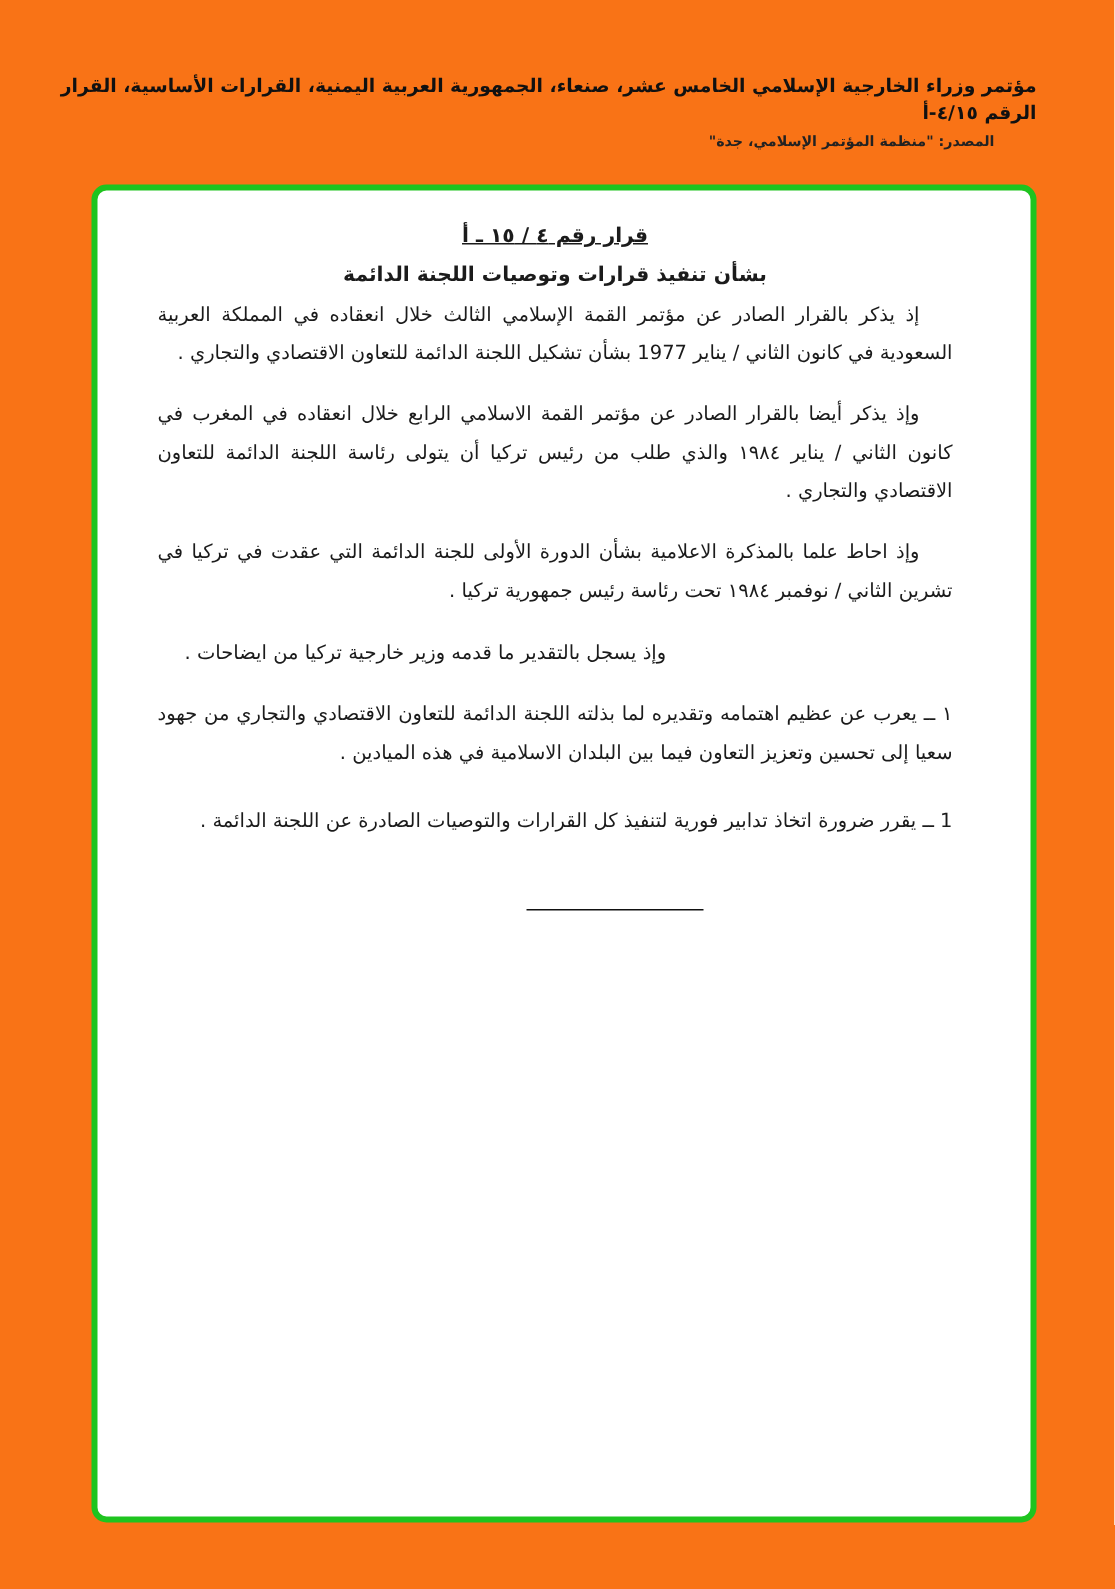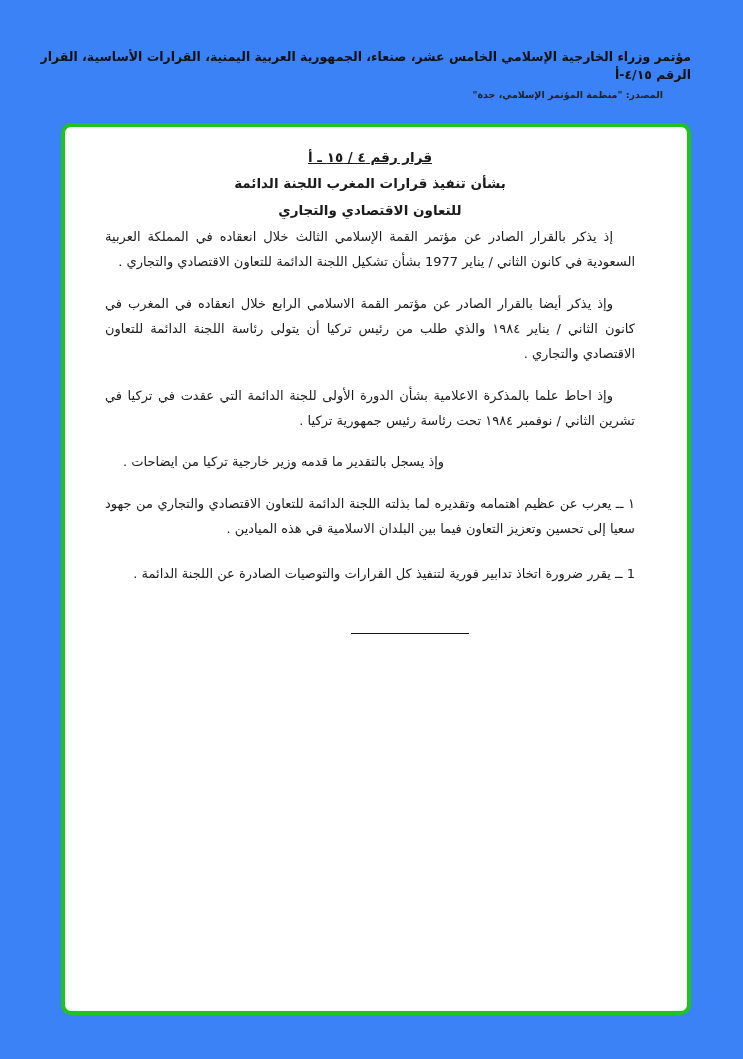--- a/index.html
+++ b/index.html
@@ -5,21 +5,21 @@
   html, body {
     margin: 0;
     padding: 0;
     background: #ffffff;
     font-family: "DejaVu Sans", sans-serif;
   }
   .page {
     position: relative;
     width: 743px;
     height: 1059px;
-    background: #3b82f6;
+    background: #f97316;
     overflow: hidden;
     direction: rtl;
   }
   .page-header {
     position: absolute;
     top: 48px;
     right: 52px;
     left: 40px;
     text-align: right;
   }
@@ -100,22 +100,21 @@
 
   <div class="page-header">
     <div class="header-title">مؤتمر وزراء الخارجية الإسلامي الخامس عشر، صنعاء، الجمهورية العربية اليمنية، القرارات الأساسية، القرار الرقم ٤/١٥-أ</div>
     <div class="header-source">المصدر:  "منظمة المؤتمر الإسلامي، جدة"</div>
   </div>
 
   <div class="green-frame">
     <div class="doc">
 
       <div class="doc-title first">قرار رقم ٤ / ١٥ ـ أ</div>
-      <div class="doc-title">بشأن تنفيذ قرارات المغرب اللجنة الدائمة</div>
-      <div class="doc-title">للتعاون الاقتصادي والتجاري</div>
+      <div class="doc-title">بشأن تنفيذ قرارات وتوصيات اللجنة الدائمة</div>
 
 
       <p class="doc-paragraph">إذ يذكر بالقرار الصادر عن مؤتمر القمة الإسلامي الثالث خلال انعقاده في المملكة العربية السعودية في كانون الثاني / يناير 1977 بشأن تشكيل اللجنة الدائمة للتعاون الاقتصادي والتجاري .</p>
 
       <p class="doc-paragraph">وإذ يذكر أيضا بالقرار الصادر عن مؤتمر القمة الاسلامي الرابع خلال انعقاده في المغرب في كانون الثاني / يناير ١٩٨٤ والذي طلب من رئيس تركيا أن يتولى رئاسة اللجنة الدائمة للتعاون الاقتصادي والتجاري .</p>
 
       <p class="doc-paragraph">وإذ احاط علما بالمذكرة الاعلامية بشأن الدورة الأولى للجنة الدائمة التي عقدت في تركيا في تشرين الثاني / نوفمبر ١٩٨٤ تحت رئاسة رئيس جمهورية تركيا .</p>
 
       <p class="doc-paragraph short">وإذ يسجل بالتقدير ما قدمه وزير خارجية تركيا من ايضاحات .</p>
 

